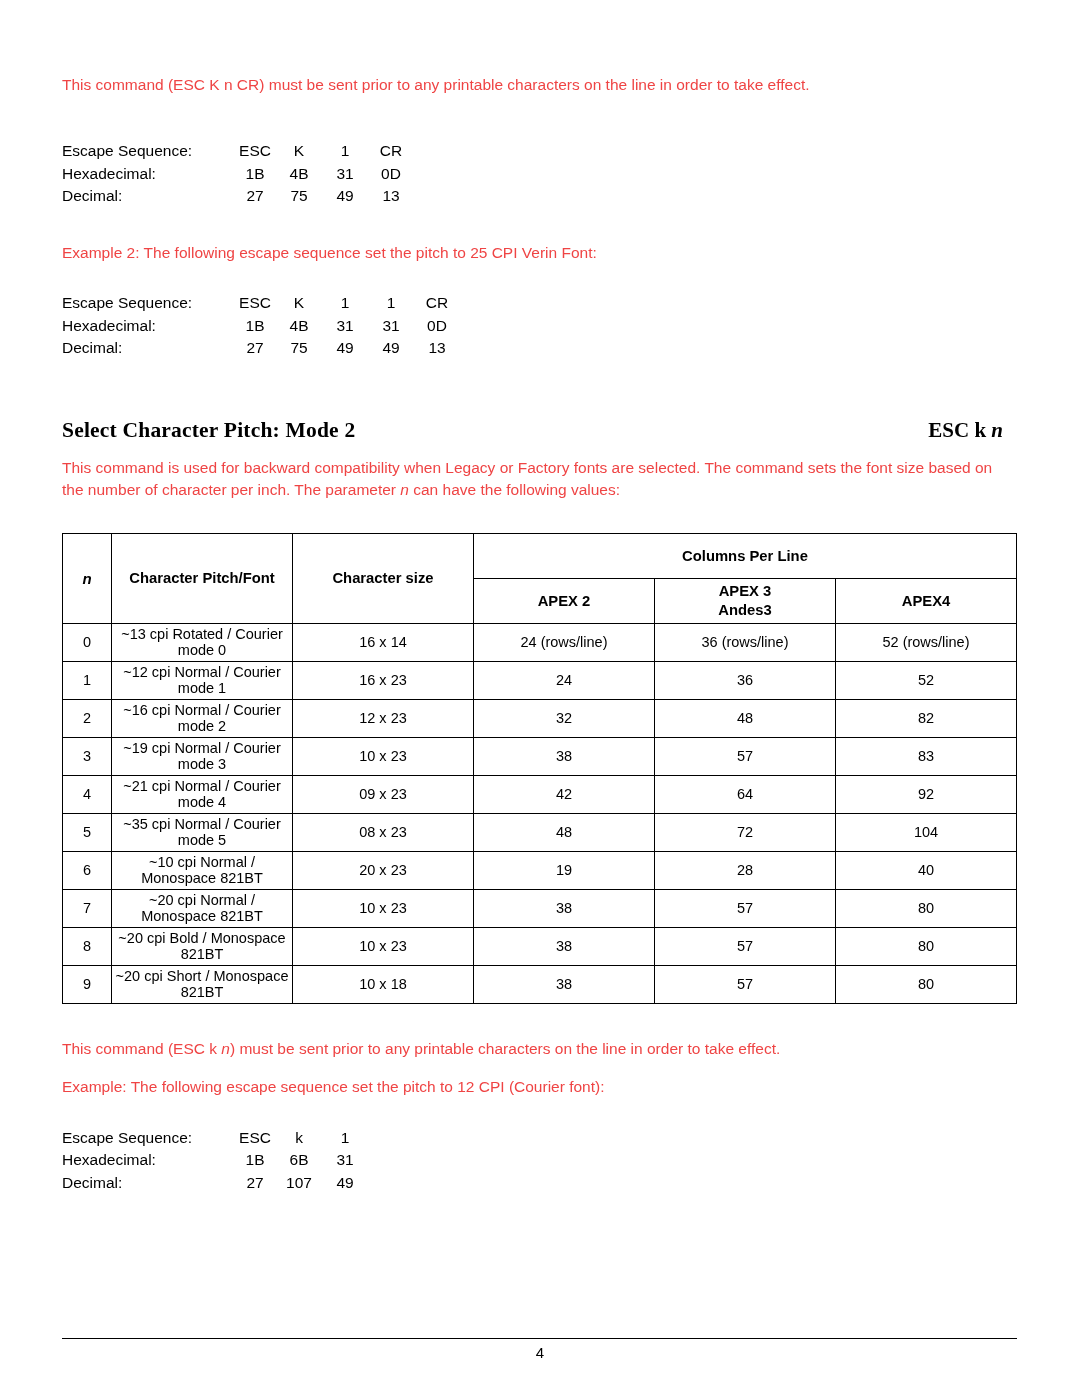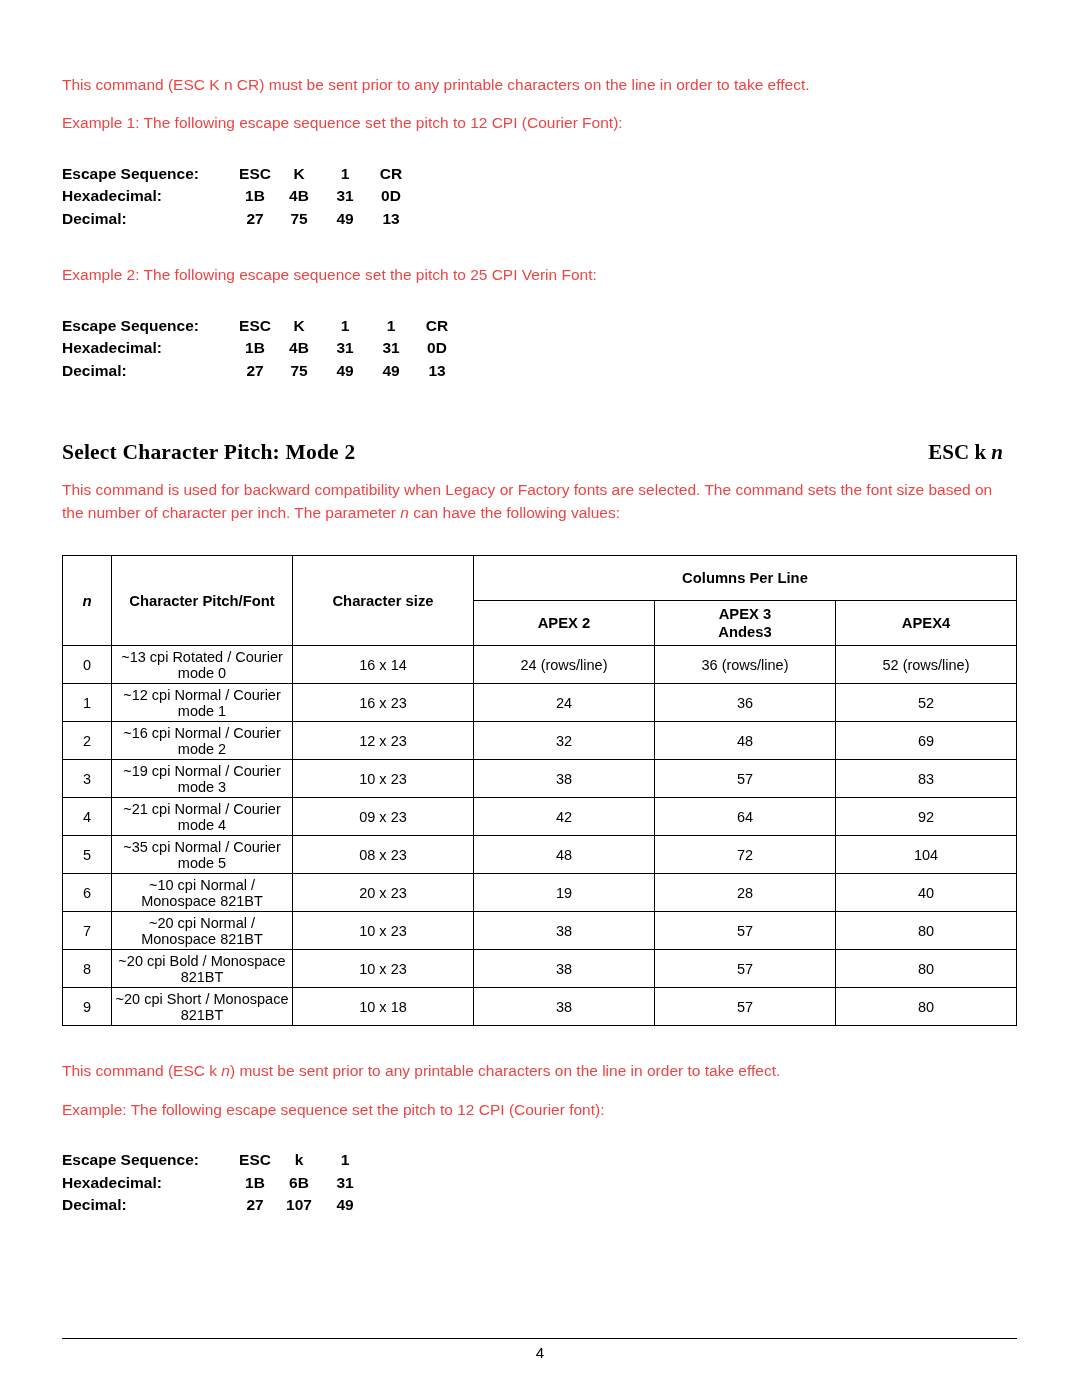--- a/index.html
+++ b/index.html
@@ -40,21 +40,20 @@
   
   .seq-block {
     font-size: 15.5px;
     line-height: 1.45;
     margin-left: 0px;
   }
   .seq-row {
     display: flex;
     align-items: baseline;
     white-space: nowrap;
-    font-weight: bold;
   }
   .seq-label {
     width: 172px;
     flex: 0 0 172px;
   }
   .seq-cell {
     text-align: center;
     flex: 0 0 auto;
   }
   .c-esc { width: 42px; }
@@ -125,21 +124,20 @@
   .italic { font-style: italic; }
 </style>
 </head>
 <body>
 
 <div class="page">
   <div class="content">
 
     <p class="para">This command (ESC K n CR) must be sent prior to any printable characters on the line in order to take effect.</p>
     <div class="gap-16"></div>
-    <p class="para">Example 1: The following escape sequence set the pitch to 12 CPI (Courier Font):</p>
 
     <div class="gap-28"></div>
 
     <div class="seq-block">
       <div class="seq-row">
         <span class="seq-label">Escape Sequence:</span>
         <span class="seq-cell c-esc">ESC</span>
         <span class="seq-cell c-k">K</span>
         <span class="seq-cell c-1">1</span>
         <span class="seq-cell c-cr">CR</span>
@@ -238,21 +236,21 @@
           <td class="col-apex2">24</td>
           <td class="col-apex3">36</td>
           <td class="col-apex4">52</td>
         </tr>
         <tr class="body-row">
           <td class="col-n">2</td>
           <td class="col-font">~16 cpi Normal / Courier mode 2</td>
           <td class="col-size">12 x 23</td>
           <td class="col-apex2">32</td>
           <td class="col-apex3">48</td>
-          <td class="col-apex4">69</td>
+          <td class="col-apex4">82</td>
         </tr>
         <tr class="body-row">
           <td class="col-n">3</td>
           <td class="col-font">~19 cpi Normal / Courier mode 3</td>
           <td class="col-size">10 x 23</td>
           <td class="col-apex2">38</td>
           <td class="col-apex3">57</td>
           <td class="col-apex4">83</td>
         </tr>
         <tr class="body-row">

